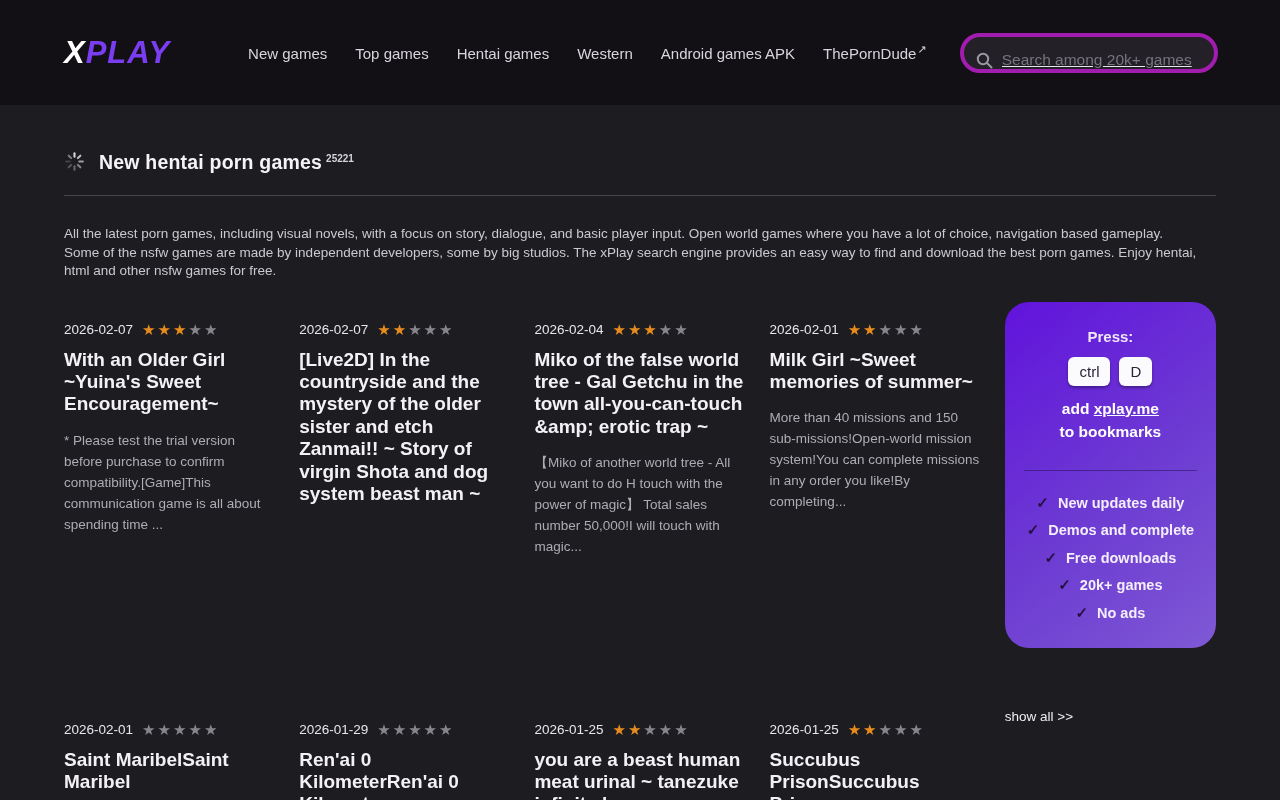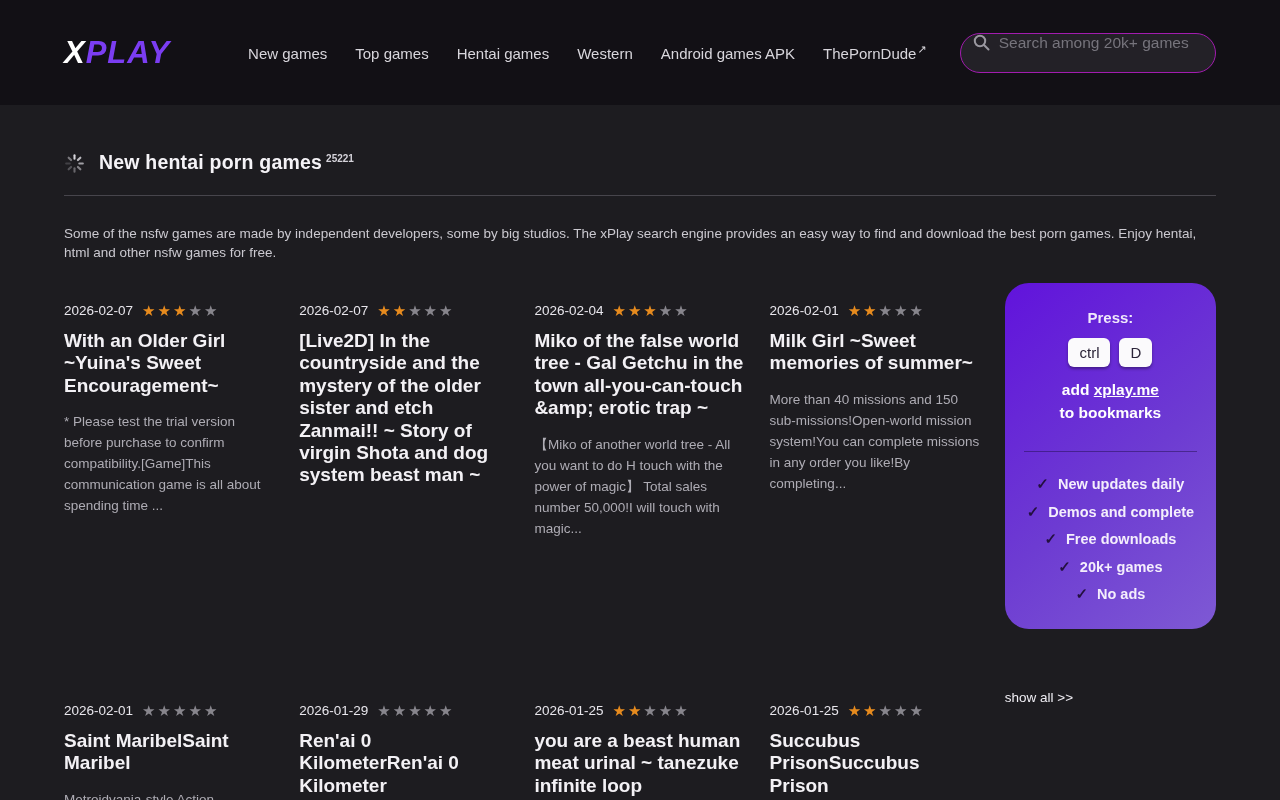--- a/index.html
+++ b/index.html
@@ -14,33 +14,33 @@
   
   .header { background: #121015; height: 105px; }
   .header-inner { display: flex; align-items: center; height: 100%; }
   .logo { font-style: italic; font-weight: 800; font-size: 31px; letter-spacing: 1px; text-decoration: none; cursor: pointer; white-space: nowrap; }
   .logo-x { color: #ffffff; }
   .logo-play { color: #7b3df2; }
   .nav { display: flex; align-items: flex-end; gap: 27px; margin-left: 45px; }
   .nav-link { color: #d8d6dc; font-size: 15px; text-decoration: none; cursor: pointer; white-space: nowrap; }
   .nav-ext { font-size: 11px; color: #d8d6dc; margin-left: 1px; }
   .search-box {
-    margin-left: auto; display: flex; align-items: flex-start;
+    margin-left: auto; display: flex; align-items: flex-end;
     width: 265px; height: 40px; border-radius: 20px;
-    background: #232127; border: 1px solid #a21caf; padding: 0 12px;
+    background: #232127; border: 4px solid #a21caf; padding: 0 12px; text-decoration: underline;
   }
   .search-box svg { flex: 0 0 auto; margin-right: 9px; }
   .search-input {
     flex: 1 1 auto; min-width: 0; background: transparent; border: none; outline: none;
     color: #e6e4ea; font-size: 15.5px; font-family: "Liberation Sans", sans-serif;
   }
   .search-input::placeholder { color: #76747c; }
 
   
-  .heading-row { display: flex; align-items: flex-end; gap: 14px; padding-top: 46px; }
+  .heading-row { display: flex; align-items: flex-start; gap: 14px; padding-top: 46px; }
   .page-title { font-size: 19.5px; font-weight: 700; color: #f5f3f7; letter-spacing: 0.2px; }
   .title-count { font-size: 10px; font-weight: 700; color: #d5d3da; vertical-align: super; margin-left: 4px; letter-spacing: 0; }
   .heading-divider { border: none; border-top: 1px solid #47454c; margin-top: 21px; }
 
   
   .intro { margin-top: 29px; font-size: 13.5px; line-height: 18.5px; color: #cbc9d0; }
 
   
   .grid {
     display: grid; margin-top: 21px;
@@ -124,20 +124,21 @@
         <line x1="5.3" y1="18.7" x2="8.1" y2="15.9" opacity="0.3"></line>
         <line x1="2.5" y1="12" x2="6.5" y2="12" opacity="0.2"></line>
         <line x1="5.3" y1="5.3" x2="8.1" y2="8.1" opacity="0.5"></line>
       </g>
     </svg>
     <h1 class="page-title"><span>New hentai porn games</span><sup class="title-count">25221</sup></h1>
   </div>
   <hr class="heading-divider">
 
   <div class="intro">
+    <p>All the latest porn games, including visual novels, with a focus on story, dialogue, and basic player input. Open world games where you have a lot of choice, navigation based gameplay.</p>
     <p>Some of the nsfw games are made by independent developers, some by big studios. The xPlay search engine provides an easy way to find and download the best porn games. Enjoy hentai, html and other nsfw games for free.</p>
   </div>
 
   <div class="grid">
     <aside class="promo">
       <div class="promo-press">Press:</div>
       <div class="promo-keys">
           <span class="keycap">ctrl</span>
           <span class="keycap">D</span>
         </div>

